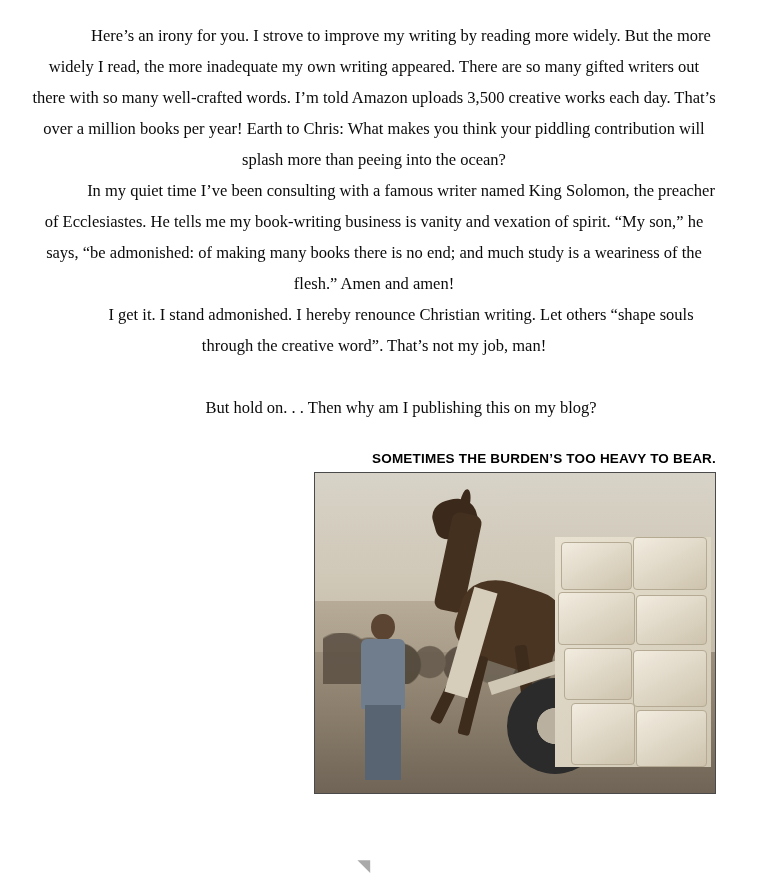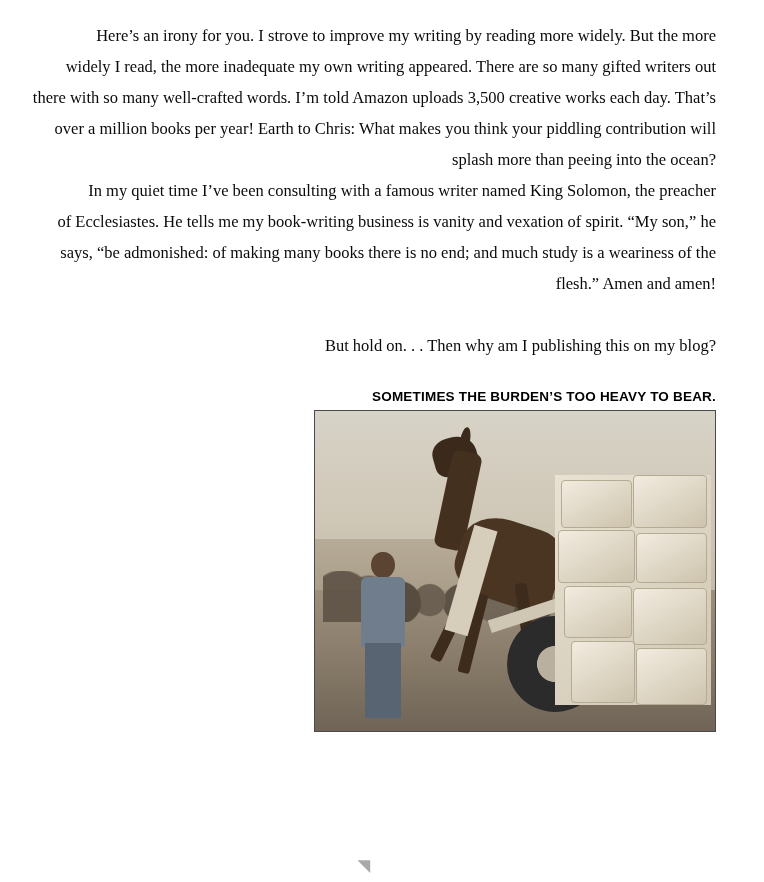--- a/index.html
+++ b/index.html
@@ -18,21 +18,21 @@
     position: relative;
     width: 764px;
     height: 882px;
     box-sizing: border-box;
     padding: 20px 48px 0 32px;
   }
   .body-text {
     font-family: "Liberation Serif", serif;
     font-size: 16.5px;
     line-height: 31px;
-    text-align: right;
+    text-align: center;
     color: #0a0a0a;
   }
   .body-text p {
     margin: 0;
     text-indent: 54px;
   }
   .spacer-para {
     height: 31px;
   }
   .figure {
@@ -175,20 +175,21 @@
   }
 </style>
 </head>
 <body>
 
 <div class="page">
 
   <div class="body-text">
     <p>Here’s an irony for you. I strove to improve my writing by reading more widely. But the more widely I read, the more inadequate my own writing appeared. There are so many gifted writers out there with so many well-crafted words. I’m told Amazon uploads 3,500 creative works each day. That’s over a million books per year! Earth to Chris: What makes you think your piddling contribution will splash more than peeing into the ocean?</p>
     <p>In my quiet time I’ve been consulting with a famous writer named King Solomon, the preacher of Ecclesiastes. He tells me my book-writing business is vanity and vexation of spirit. “My son,” he says, “be admonished: of making many books there is no end; and much study is a weariness of the flesh.” Amen and amen!</p>
+    <p>I get it. I stand admonished. I hereby renounce Christian writing. Let others “shape souls through the creative word”. That’s not my job, man!</p>
     <div class="spacer-para"></div>
     <p>But hold on. . . Then why am I publishing this on my blog?</p>
   </div>
 
   <div class="figure">
     <div class="figure-caption">SOMETIMES THE BURDEN’S TOO HEAVY TO BEAR.</div>
 
     <div class="photo-frame">
       <div class="sky"></div>
       <div class="far-buildings"></div>

